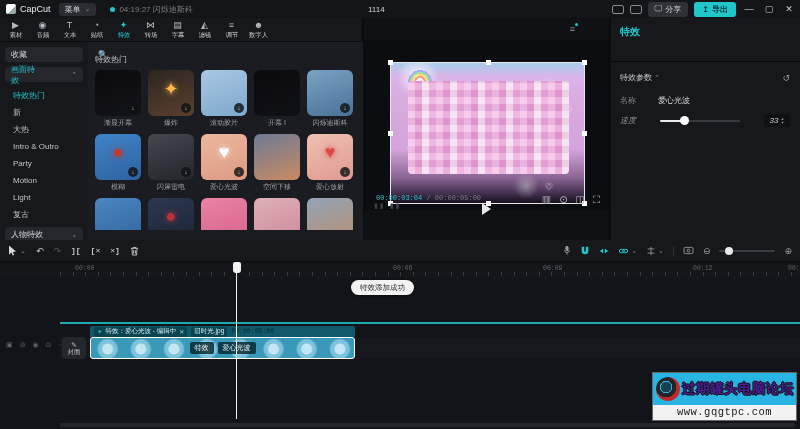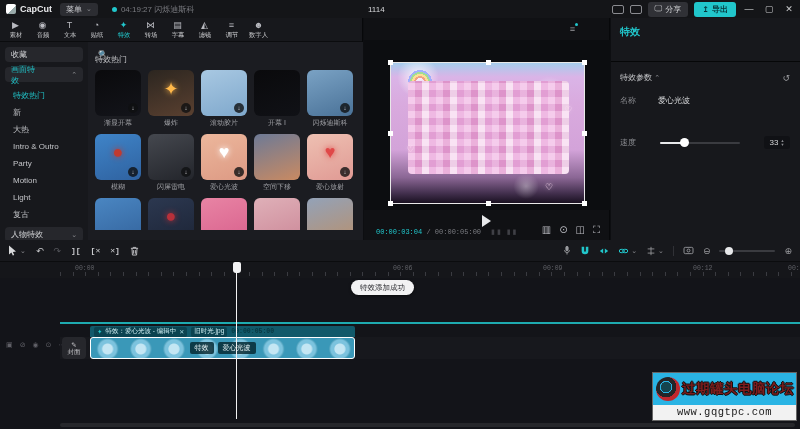--- a/index.html
+++ b/index.html
@@ -3,21 +3,21 @@
 <meta charset="utf-8">
 <style>
   * { margin:0; padding:0; box-sizing:border-box; }
   html,body { background:#000; }
   body { font-family:"Liberation Sans","DejaVu Sans",sans-serif; }
   .app { position:relative; width:800px; height:429px; background:#0d0e11; overflow:hidden; color:#c9cacd; }
 
   
   .titlebar { position:absolute; left:0; top:0; width:800px; height:18px; background:#141518; display:flex; align-items:center; font-size:8px; }
   .logo-mark { width:10px; height:10px; margin:0 4px 0 6px; background:linear-gradient(135deg,#fff 55%,#9aa 56%); border-radius:2px; }
-  .logo-text { color:#e8e9eb; font-weight:bold; font-size:9px; margin-right:8px; }
+  .logo-text { color:#e8e9eb; font-weight:normal; font-size:9px; margin-right:8px; }
   .menu-pill { background:#2c2d32; border-radius:3px; padding:1px 6px; color:#c6c7cb; display:flex; gap:4px; align-items:center; }
   .autosave { display:flex; align-items:center; gap:4px; margin-left:14px; color:#7a7b80; }
   .dot { width:5px; height:5px; border-radius:50%; background:var(--accent); }
   .proj-title { position:absolute; left:368px; color:#d5d6d9; }
   .tb-right { position:absolute; right:4px; display:flex; align-items:center; gap:6px; }
   .layout-ico { width:12px; height:9px; border:1px solid #8a8b90; border-radius:2px; }
   .share-btn { background:#303136; border-radius:3px; padding:2px 7px; color:#d5d6d9; display:flex; gap:3px; align-items:center; }
   .export-btn { background:var(--accent); border-radius:3px; padding:2px 8px; color:#07343a; font-weight:bold; display:flex; gap:3px; align-items:center; }
   .winctl { color:#c9cacc; font-size:9px; width:14px; text-align:center; }
 
@@ -63,40 +63,40 @@
   }
   .mosaic { position:absolute; left:9%; right:8%; top:13%; bottom:21%; border-radius:4px;
     background:
       repeating-linear-gradient(0deg, rgba(255,255,255,.20) 0 7px, rgba(120,40,110,.08) 7px 14px),
       repeating-linear-gradient(90deg, #f3bfe7 0 7px, #e69dd2 7px 14px, #f8dcf1 14px 21px, #eba8dc 21px 28px);
   }
   .rainbow { position:absolute; left:7%; top:3%; width:30px; height:15px; border-radius:30px 30px 0 0;
     background: radial-gradient(circle at 50% 100%, transparent 0 4px, #e97 4px 6px, #fd8 6px 8px, #9d8 8px 10px, #9af 10px 12px, transparent 12px); opacity:.9; }
   .pheart { position:absolute; color:#ffd9f2; text-shadow:0 0 4px #fff; font-size:9px; }
   .handle { position:absolute; width:5px; height:5px; background:#fff; }
-  .pv-ctl { position:absolute; left:0; bottom:4px; width:246px; height:30px; display:flex; align-items:flex-end; }
+  .pv-ctl { position:absolute; left:0; bottom:16px; width:246px; height:30px; display:flex; align-items:flex-start;flex-direction:column; }
   .tc { font-family:"Liberation Mono","DejaVu Sans Mono",monospace; font-size:7px; margin-left:12px; }
   .tc .cur { color:var(--accent); }
   .tc .tot { color:#7a7b80; }
   .framestep { color:#3f4046; font-size:7px; margin-left:10px; letter-spacing:2px; }
   .playbtn { position:absolute; left:118px; top:9px; width:0; height:0; border-left:9px solid #e8e9eb; border-top:6px solid transparent; border-bottom:6px solid transparent; }
   .pv-icos { position:absolute; right:10px; display:flex; gap:8px; color:#b9bac0; font-size:10px; }
 
   
   .props { position:absolute; left:611px; top:18px; width:189px; height:222px; background:#17181c; }
   .pr-title { color:var(--accent); font-size:10px; font-weight:bold; padding:7px 0 6px 9px; }
   .pr-tabs { display:flex; height:17px; border-bottom:1px solid #060708; font-size:8px; }
   .pr-tab { flex:1; display:flex; align-items:center; justify-content:center; background:#141519; color:#808187; }
   .pr-tab.active { background:#2b2c31; color:#e8e8ea; }
   .pr-row { display:flex; align-items:center; padding:0 10px 0 9px; font-size:8px; }
   .pr-sec { justify-content:space-between; margin-top:10px; color:#c9cacd; }
   .reset { color:#9a9b9f; font-size:9px; }
   .pr-name { margin-top:12px; color:#8a8b90;align-items:center; }
   .pr-name b { font-weight:normal; color:#d8d9db; margin-left:22px; }
-  .pr-speed { margin-top:30px; color:#8a8b90; gap:24px; }
+  .pr-speed { margin-top:8px; color:#8a8b90; gap:24px;font-style:italic; }
   .slider { position:relative; flex:1; height:2px; background:#3a3b40; border-radius:1px; }
   .sl-fill { position:absolute; left:0; top:0; height:2px; background:#e8e9eb; border-radius:1px; }
   .sl-knob { position:absolute; top:-3.5px; width:9px; height:9px; border-radius:50%; background:#fff; transform:translateX(-4px); }
   .valbox { width:26px; height:13px; background:#101115; border-radius:3px; color:#d8d9db; display:flex; align-items:center; justify-content:center; gap:2px; }
   .stepper { display:flex; flex-direction:column; font-size:4px; line-height:3.2px; color:#8a8b90; }
 
   
   .timeline { position:absolute; left:0; top:240px; width:800px; height:189px; background:#131419; }
   .tl-toolbar { height:22px; background:#17181c; border-bottom:1px solid #0b0c0e; position:relative; display:flex; align-items:center; }
   .tl-left { display:flex; align-items:center; gap:10px; margin-left:8px; color:#c9cacd; }
@@ -139,21 +139,21 @@
   .ph-head { position:absolute; left:-3.5px; top:0; width:8px; height:11px; background:#f2f2f3; border-radius:2px 2px 3px 3px; }
   .toast { position:absolute; left:351px; top:280px; height:15px; background:#f2f2f3; color:#2a2b30; font-size:7.5px;
     border-radius:8px; display:flex; align-items:center; padding:0 9px; z-index:6; box-shadow:0 1px 3px rgba(0,0,0,.5); }
   .hscroll { position:absolute; left:60px; top:183px; width:735px; height:4px; background:#26272b; border-radius:2px; }
 
   
   .wm { position:absolute; left:652px; top:372px; width:145px; height:49px; border:1px solid #666; z-index:9; }
   .wm-top { height:32px; background:#2ab4e4; display:flex; align-items:center; }
   .wm-logo { width:24px; height:24px; border-radius:50%; margin:0 2px 0 3px;
     background:radial-gradient(circle at 42% 42%, #15444e 0 26%, #2ab4e4 27% 31%, #252527 32% 52%, #c0272d 53% 100%); }
-  .wm-text { color:#7f1d1d; font-size:13.5px; font-weight:bold; letter-spacing:.5px;
+  .wm-text { color:#4c1d95; font-size:13.5px; font-weight:bold; letter-spacing:.5px;
     text-shadow:-1px 0 #111,1px 0 #111,0 -1px #111,0 1px #111; }
   .wm-bot { height:15px; background:#f2f2f2; color:#1a1a1a; font-size:10.5px; text-align:center;
     font-family:"Liberation Mono","DejaVu Sans Mono",monospace; line-height:15px; letter-spacing:.5px; }
 </style>
 </head>
 <body>
 
 <div class="app">
 
   <div class="titlebar">

